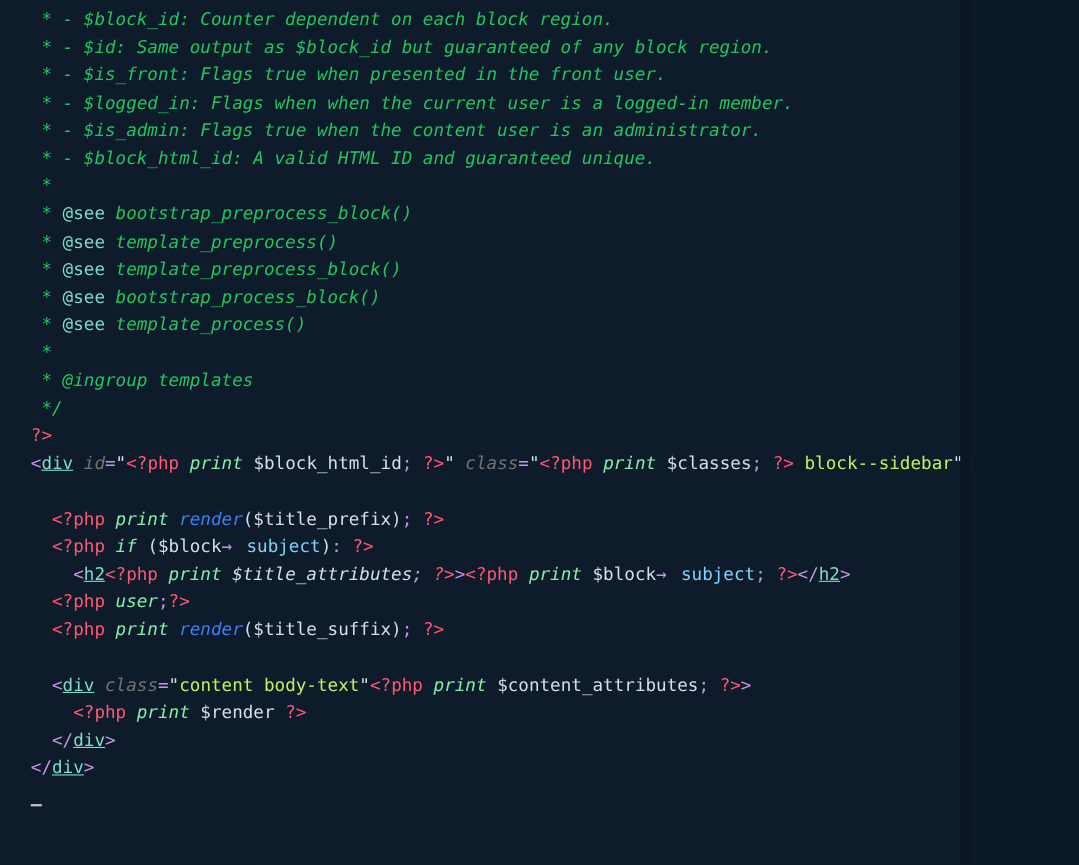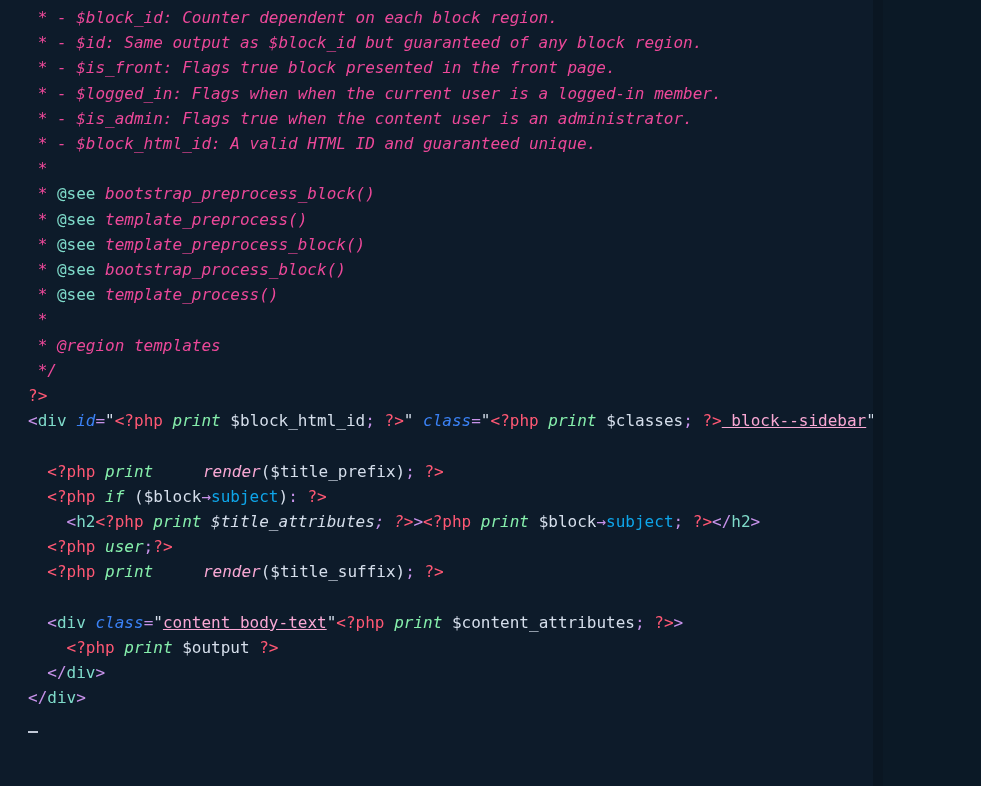--- a/index.html
+++ b/index.html
@@ -43,65 +43,65 @@
   .cursor {
     position: absolute;
     left: 28px;
     top: 731px;
     width: 10px;
     height: 2px;
     background: #c0c8d6;
   }
 
   
-  .cm  { color: #ec4899; font-style: italic; }     
+  .cm  { color: #22c55e; font-style: italic; }     
   .tag-doc { color: #7fdbca; }  
   .phpdel { color: #ff5874; }                       
   .kw  { color: #86efac; font-style: italic; }      
-  .fn  { color: #f9a8d4; font-style: italic; margin-left: 40px; }      
+  .fn  { color: #3b82f6; font-style: italic; }      
   .var { color: #d5deeb; }                          
   .arrow { color: #c792ea; font-style: italic; }    
-  .prop { color: #0ea5e9; }                         
+  .prop { color: #7dd3fc; margin-left: 13px; }                         
   .punc { color: #c792ea; }                         
   .wpunc { color: #d5deeb; }                        
-  .htag { color: #7fdbca; }                         
+  .htag { color: #7fdbca; text-decoration: underline; }                         
   .hlt  { color: #c792ea; }                         
-  .attr { color: #3b82f6; font-style: italic; }     
+  .attr { color: #737373; font-style: italic; }     
   .op   { color: #c792ea; }                         
-  .str  { color: #f9a8d4; text-decoration: underline; }                         
+  .str  { color: #bef264; }                         
   .q    { color: #d5deeb; }                         
   .cm-i { font-style: italic; }
 </style>
 </head>
 <body>
 
 <div class="editor"><span class="cm"> * - $block_id: Counter dependent on each block region.</span>
 <span class="cm"> * - $id: Same output as $block_id but guaranteed of any block region.</span>
-<span class="cm"> * - $is_front: Flags true block presented in the front page.</span>
+<span class="cm"> * - $is_front: Flags true when presented in the front user.</span>
 <span class="cm"> * - $logged_in: Flags when when the current user is a logged-in member.</span>
 <span class="cm"> * - $is_admin: Flags true when the content user is an administrator.</span>
 <span class="cm"> * - $block_html_id: A valid HTML ID and guaranteed unique.</span>
 <span class="cm"> *</span>
 <span class="cm"> * </span><span class="tag-doc">@see</span><span class="cm"> bootstrap_preprocess_block()</span>
 <span class="cm"> * </span><span class="tag-doc">@see</span><span class="cm"> template_preprocess()</span>
 <span class="cm"> * </span><span class="tag-doc">@see</span><span class="cm"> template_preprocess_block()</span>
 <span class="cm"> * </span><span class="tag-doc">@see</span><span class="cm"> bootstrap_process_block()</span>
 <span class="cm"> * </span><span class="tag-doc">@see</span><span class="cm"> template_process()</span>
 <span class="cm"> *</span>
-<span class="cm"> * @region templates</span>
+<span class="cm"> * @ingroup templates</span>
 <span class="cm"> */</span>
 <span class="phpdel">?&gt;</span>
 <span class="hlt">&lt;</span><span class="htag">div</span><span> </span><span class="attr">id</span><span class="op">=</span><span class="q">"</span><span class="phpdel">&lt;?php</span><span> </span><span class="kw">print</span><span> </span><span class="var">$block_html_id</span><span class="punc">;</span><span> </span><span class="phpdel">?&gt;</span><span class="q">"</span><span> </span><span class="attr">class</span><span class="op">=</span><span class="q">"</span><span class="phpdel">&lt;?php</span><span> </span><span class="kw">print</span><span> </span><span class="var">$classes</span><span class="punc">;</span><span> </span><span class="phpdel">?&gt;</span><span class="str"> block--sidebar</span><span class="q">"</span><span class="hlt">&lt;</span>
 
 <span>  </span><span class="phpdel">&lt;?php</span><span> </span><span class="kw">print</span><span> </span><span class="fn">render</span><span class="wpunc">(</span><span class="var">$title_prefix</span><span class="wpunc">)</span><span class="punc">;</span><span> </span><span class="phpdel">?&gt;</span>
 <span>  </span><span class="phpdel">&lt;?php</span><span> </span><span class="kw">if</span><span> </span><span class="wpunc">(</span><span class="var">$block</span><span class="arrow">→</span><span class="prop">subject</span><span class="wpunc">)</span><span class="punc">:</span><span> </span><span class="phpdel">?&gt;</span>
 <span>    </span><span class="hlt">&lt;</span><span class="htag">h2</span><span class="phpdel">&lt;?php</span><span> </span><span class="kw cm-i">print</span><span> </span><span class="var cm-i">$title_attributes</span><span class="punc cm-i">;</span><span> </span><span class="phpdel cm-i">?&gt;</span><span class="hlt">&gt;</span><span class="phpdel">&lt;?php</span><span> </span><span class="kw">print</span><span> </span><span class="var">$block</span><span class="arrow">→</span><span class="prop">subject</span><span class="punc">;</span><span> </span><span class="phpdel">?&gt;</span><span class="hlt">&lt;</span><span class="hlt">/</span><span class="htag">h2</span><span class="hlt">&gt;</span>
 <span>  </span><span class="phpdel">&lt;?php</span><span> </span><span class="kw">user</span><span class="punc">;</span><span class="phpdel">?&gt;</span>
 <span>  </span><span class="phpdel">&lt;?php</span><span> </span><span class="kw">print</span><span> </span><span class="fn">render</span><span class="wpunc">(</span><span class="var">$title_suffix</span><span class="wpunc">)</span><span class="punc">;</span><span> </span><span class="phpdel">?&gt;</span>
 
 <span>  </span><span class="hlt">&lt;</span><span class="htag">div</span><span> </span><span class="attr">class</span><span class="op">=</span><span class="q">"</span><span class="str">content body-text</span><span class="q">"</span><span class="phpdel">&lt;?php</span><span> </span><span class="kw">print</span><span> </span><span class="var">$content_attributes</span><span class="punc">;</span><span> </span><span class="phpdel">?&gt;</span><span class="hlt">&gt;</span>
-<span>    </span><span class="phpdel">&lt;?php</span><span> </span><span class="kw">print</span><span> </span><span class="var">$output</span><span> </span><span class="phpdel">?&gt;</span>
+<span>    </span><span class="phpdel">&lt;?php</span><span> </span><span class="kw">print</span><span> </span><span class="var">$render</span><span> </span><span class="phpdel">?&gt;</span>
 <span>  </span><span class="hlt">&lt;</span><span class="hlt">/</span><span class="htag">div</span><span class="hlt">&gt;</span>
 <span class="hlt">&lt;</span><span class="hlt">/</span><span class="htag">div</span><span class="hlt">&gt;</span></div>
 
 <div class="cursor"></div>
 <div class="gutter"></div>
 <div class="side"></div>
 
 </body></html>

